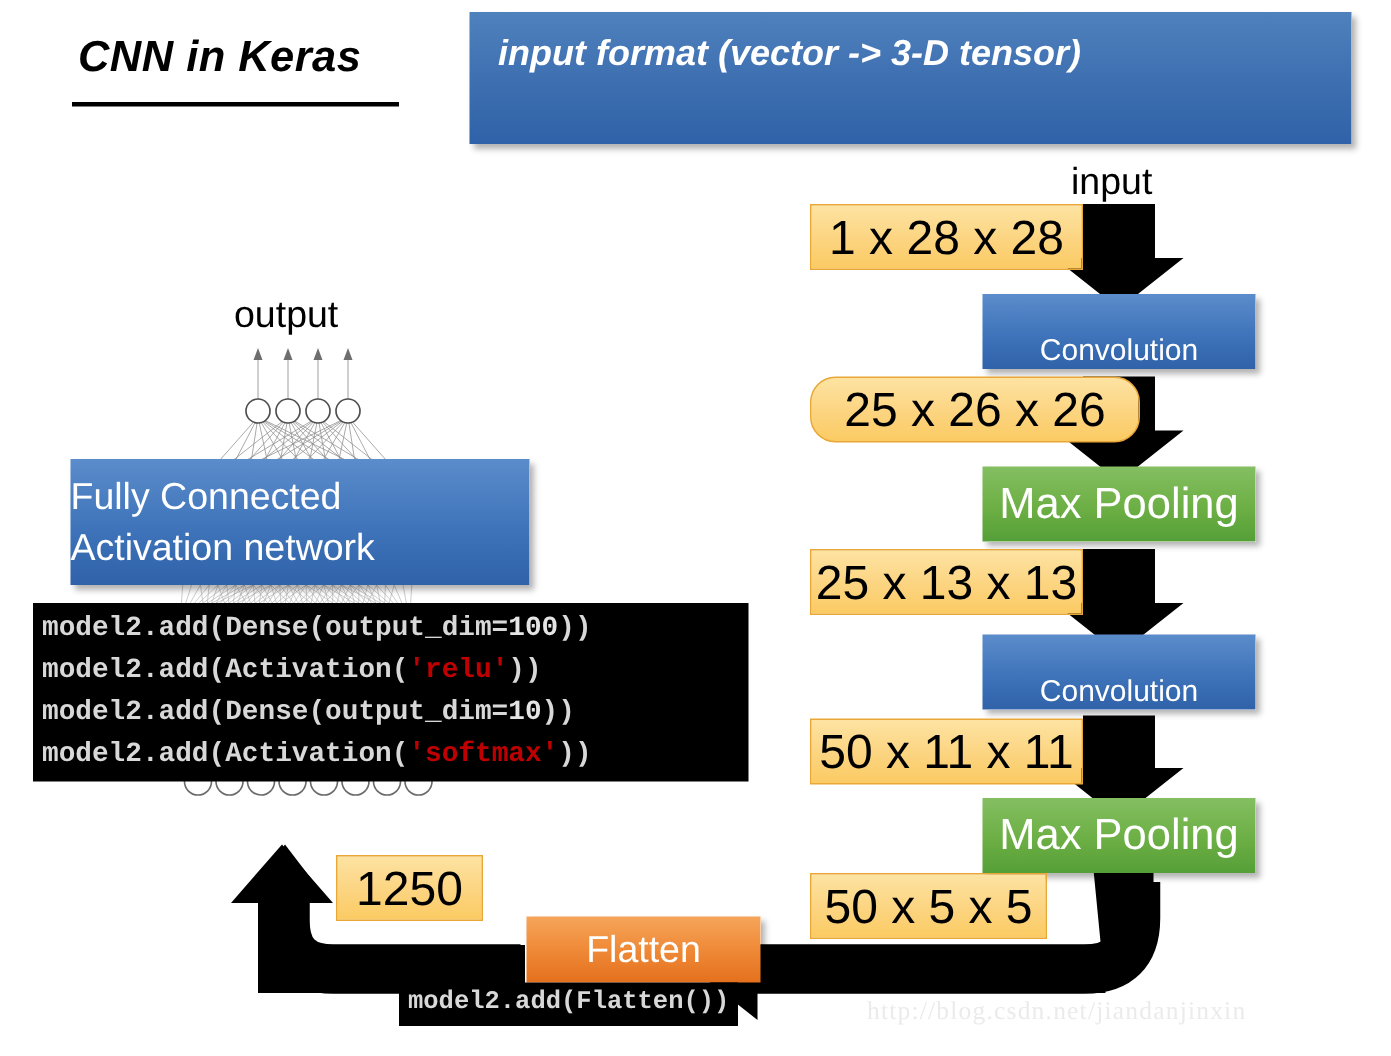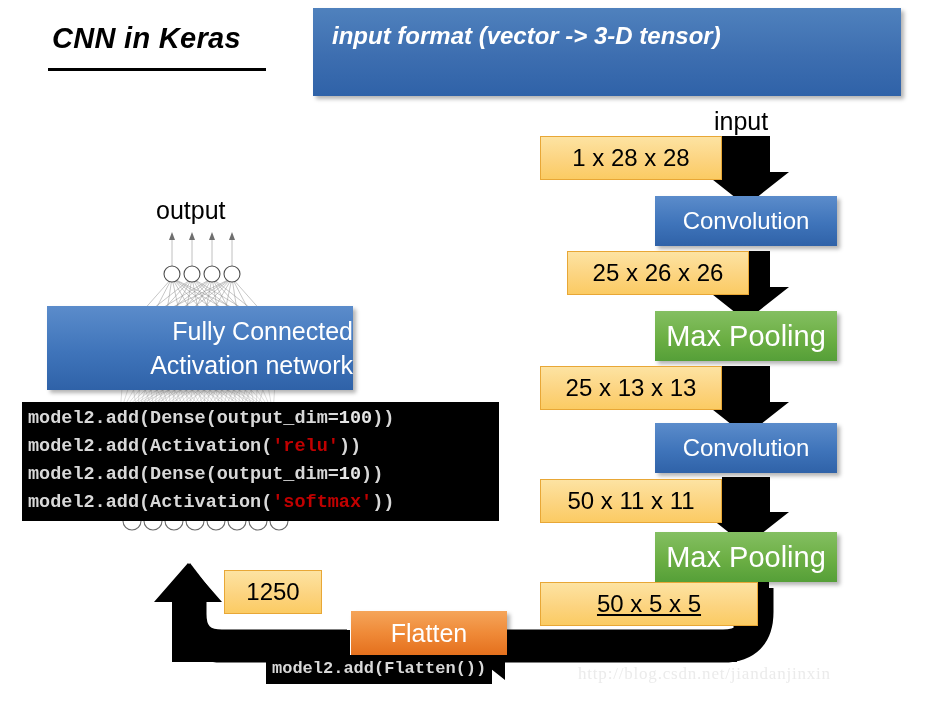--- a/index.html
+++ b/index.html
@@ -70,35 +70,35 @@
     font-style: italic;
   }
 
   
   .ybox {
     position: absolute;
     background: linear-gradient(to bottom, #fde3a2 0%, #fcd480 55%, #fbcb63 100%);
     border: 1px solid #e8a736;
     box-sizing: border-box;
     color: #000;
-    font-size: 24px;
+    font-size: 32px;
     display: flex;
     align-items: center;
     justify-content: center;
     z-index: 6;
   }
   .bbox {
     position: absolute;
     background: linear-gradient(to bottom, #5b8ccb 0%, #3f74ba 55%, #2f62a8 100%);
     box-shadow: 3px 3px 4px rgba(0,0,0,0.30);
     box-sizing: border-box;
     color: #fff;
-    font-size: 24px;
+    font-size: 20px;
     display: flex;
-    align-items: center;
+    align-items: flex-end;
     justify-content: center;
     z-index: 5;
   }
   .gbox {
     position: absolute;
     background: linear-gradient(to bottom, #84bf62 0%, #6caf44 55%, #559f38 100%);
     box-shadow: 3px 3px 4px rgba(0,0,0,0.30);
     box-sizing: border-box;
     color: #fff;
     font-size: 29px;
@@ -135,21 +135,21 @@
     position: absolute;
     left: 47px;
     top: 306px;
     width: 306px;
     height: 84px;
     background: linear-gradient(to bottom, #5b8ccb 0%, #3f74ba 55%, #2f62a8 100%);
     box-shadow: 3px 3px 4px rgba(0,0,0,0.30);
     color: #fff;
     font-size: 25px;
     line-height: 34px;
-    text-align: right;
+    text-align: left;
     padding-top: 8px;
     box-sizing: border-box;
     z-index: 8;
   }
   .netsvg {
     position: absolute;
     left: 104px;
     top: 228px;
     z-index: 3;
   }
@@ -550,21 +550,21 @@
   <div class="plain-label" style="left:714px; top:107px;">input</div>
 
   <div class="ybox" style="left:540px; top:136px; width:182px; height:44px;">
     <span>1 x 28 x 28</span>
   </div>
 
   <div class="bbox" style="left:655px; top:196px; width:182px; height:50px;">
     <span>Convolution</span>
   </div>
 
-  <div class="ybox" style="left:567px; top:251px; width:182px; height:44px;">
+  <div class="ybox" style="left:540px; top:251px; width:220px; height:44px;border-radius:17px;">
     <span>25 x 26 x 26</span>
   </div>
 
   <div class="gbox" style="left:655px; top:311px; width:182px; height:50px;">
     <span>Max Pooling</span>
   </div>
 
   <div class="ybox" style="left:540px; top:366px; width:182px; height:44px;">
     <span>25 x 13 x 13</span>
   </div>
@@ -574,21 +574,21 @@
   </div>
 
   <div class="ybox" style="left:540px; top:479px; width:182px; height:44px;">
     <span>50 x 11 x 11</span>
   </div>
 
   <div class="gbox" style="left:655px; top:532px; width:182px; height:50px;">
     <span>Max Pooling</span>
   </div>
 
-  <div class="ybox" style="left:540px; top:582px; width:218px; height:44px;text-decoration:underline;">
+  <div class="ybox" style="left:540px; top:582px; width:158px; height:44px;">
     <span>50 x 5 x 5</span>
   </div>
 
   <div class="obox" style="left:339px; top:611px; width:156px; height:44px;">
     <span>Flatten</span>
   </div>
 
   <div class="ybox" style="left:224px; top:570px; width:98px; height:44px;">
     <span>1250</span>
   </div>

